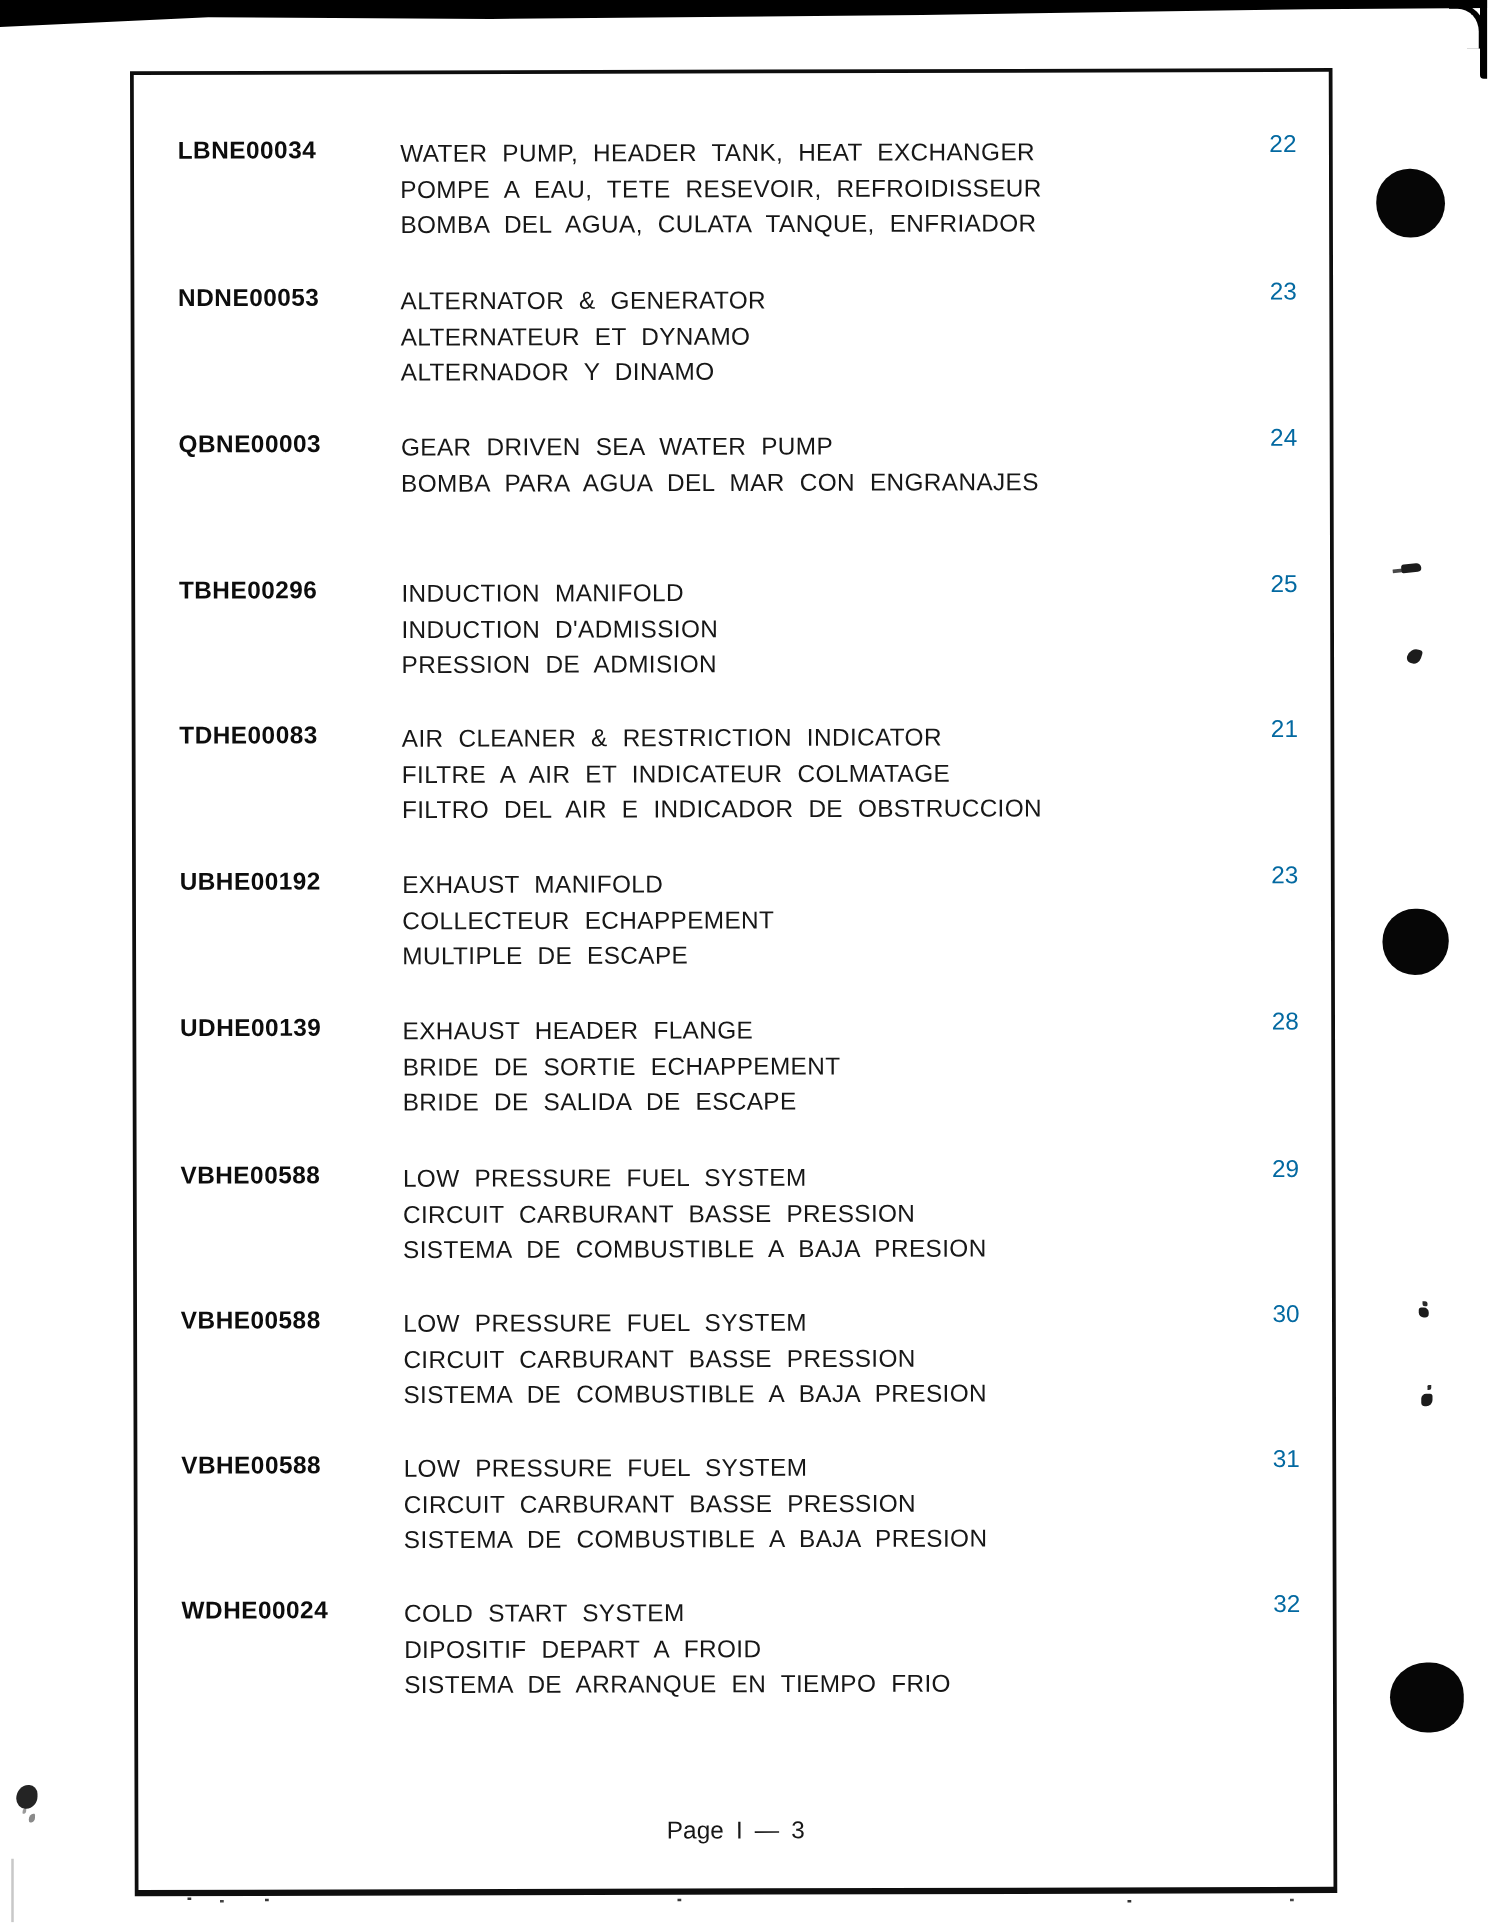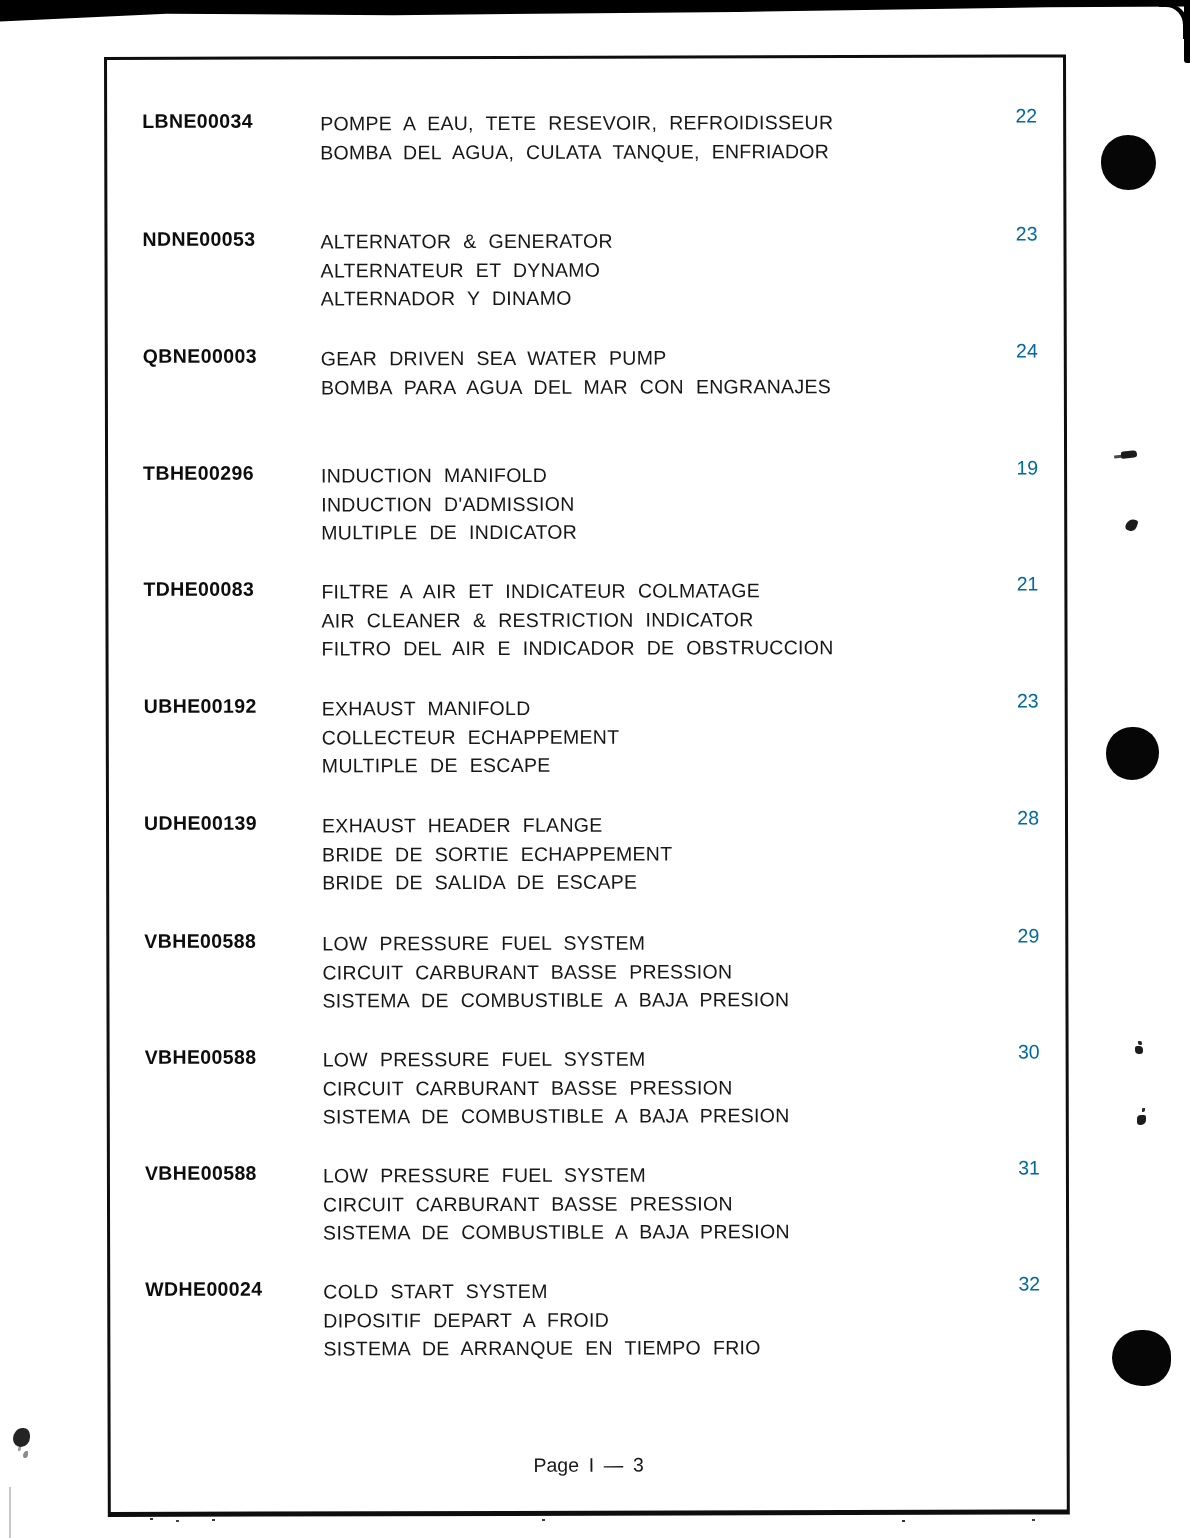--- a/index.html
+++ b/index.html
@@ -60,20 +60,21 @@
 
   <div class="topbar"></div>
   <div class="edgecurve"></div>
   <div class="edgeline"></div>
 
   <div class="sheet">
 
     <div class="row" style="top:50px">
       <div class="code">LBNE00034</div>
       <div class="desc">
+        <div>WATER PUMP, HEADER TANK, HEAT EXCHANGER</div>
         <div>POMPE A EAU, TETE RESEVOIR, REFROIDISSEUR</div>
         <div>BOMBA DEL AGUA, CULATA TANQUE, ENFRIADOR</div>
       </div>
       <div class="pagenum">22</div>
     </div>
 
     <div class="row" style="top:168px">
       <div class="code">NDNE00053</div>
       <div class="desc">
         <div>ALTERNATOR &amp; GENERATOR</div>
@@ -90,30 +91,30 @@
         <div>BOMBA PARA AGUA DEL MAR CON ENGRANAJES</div>
       </div>
       <div class="pagenum">24</div>
     </div>
 
     <div class="row" style="top:402px">
       <div class="code">TBHE00296</div>
       <div class="desc">
         <div>INDUCTION MANIFOLD</div>
         <div>INDUCTION D'ADMISSION</div>
-        <div>MULTIPLE DE INDICATOR</div>
+        <div>PRESSION DE ADMISION</div>
       </div>
-      <div class="pagenum">19</div>
+      <div class="pagenum">25</div>
     </div>
 
     <div class="row" style="top:518px">
       <div class="code">TDHE00083</div>
       <div class="desc">
+        <div>AIR CLEANER &amp; RESTRICTION INDICATOR</div>
         <div>FILTRE A AIR ET INDICATEUR COLMATAGE</div>
-        <div>AIR CLEANER &amp; RESTRICTION INDICATOR</div>
         <div>FILTRO DEL AIR E INDICADOR DE OBSTRUCCION</div>
       </div>
       <div class="pagenum">21</div>
     </div>
 
     <div class="row" style="top:635px">
       <div class="code">UBHE00192</div>
       <div class="desc">
         <div>EXHAUST MANIFOLD</div>
         <div>COLLECTEUR ECHAPPEMENT</div>

